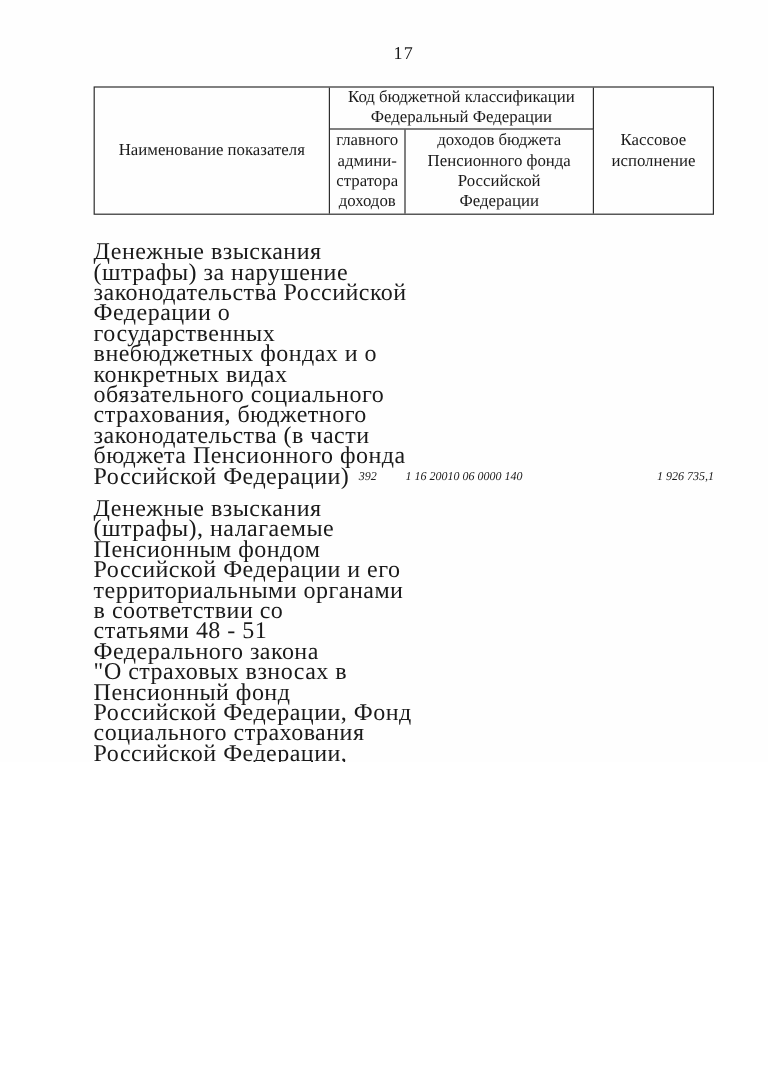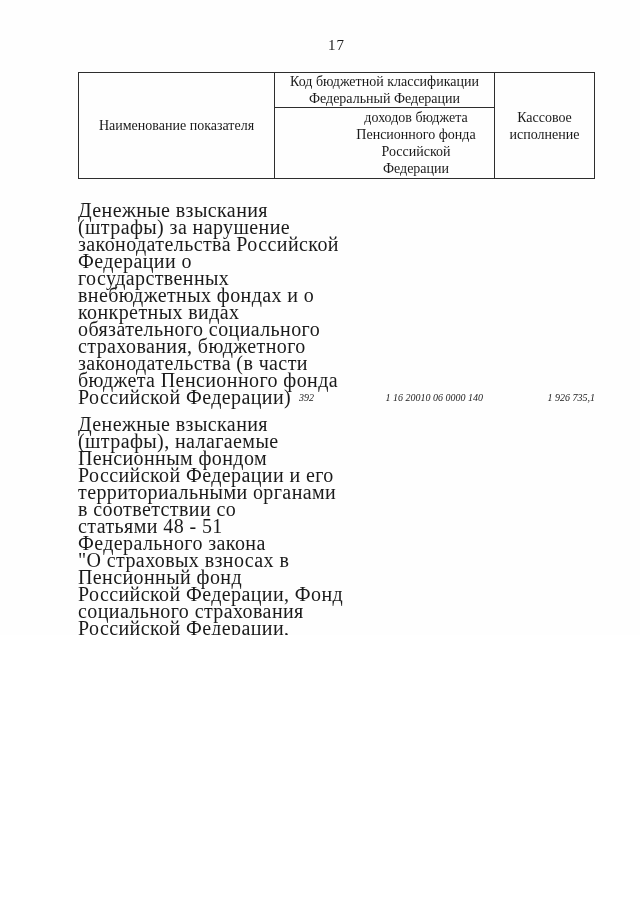--- a/index.html
+++ b/index.html
@@ -68,36 +68,40 @@
   }
   .num {
     position: absolute;
     bottom: 0;
     font-size: 10px;
     line-height: 17px;
     letter-spacing: 0;
     font-style: italic;
   }
   .num.adm  { left: 197px; width: 63px;  text-align: center; }
-  .num.kbk  { left: 248px; width: 157px; text-align: right; }
+  .num.kbk  { left: 260px; width: 157px; text-align: left; }
   .num.cash { left: 417px; width: 100px; text-align: right; }
 </style>
 </head>
 <body>
 
 <div class="page">
 
   <div class="pagenum">17</div>
 
   <div class="doc">
 
     <div class="thead">
       <div class="cell c-ind">Наименование показателя</div>
       <div class="cell c-kbk">Код бюджетной классификации
 Федеральный Федерации</div>
+      <div class="cell c-adm">главного
+админи-
+стратора
+доходов</div>
       <div class="cell c-cash">Кассовое
 исполнение</div>
       <div class="cell c-rev">доходов бюджета
 Пенсионного фонда
 Российской
 Федерации</div>
     </div>
 
     <div class="trow r1">
       <div class="name">Денежные взыскания

